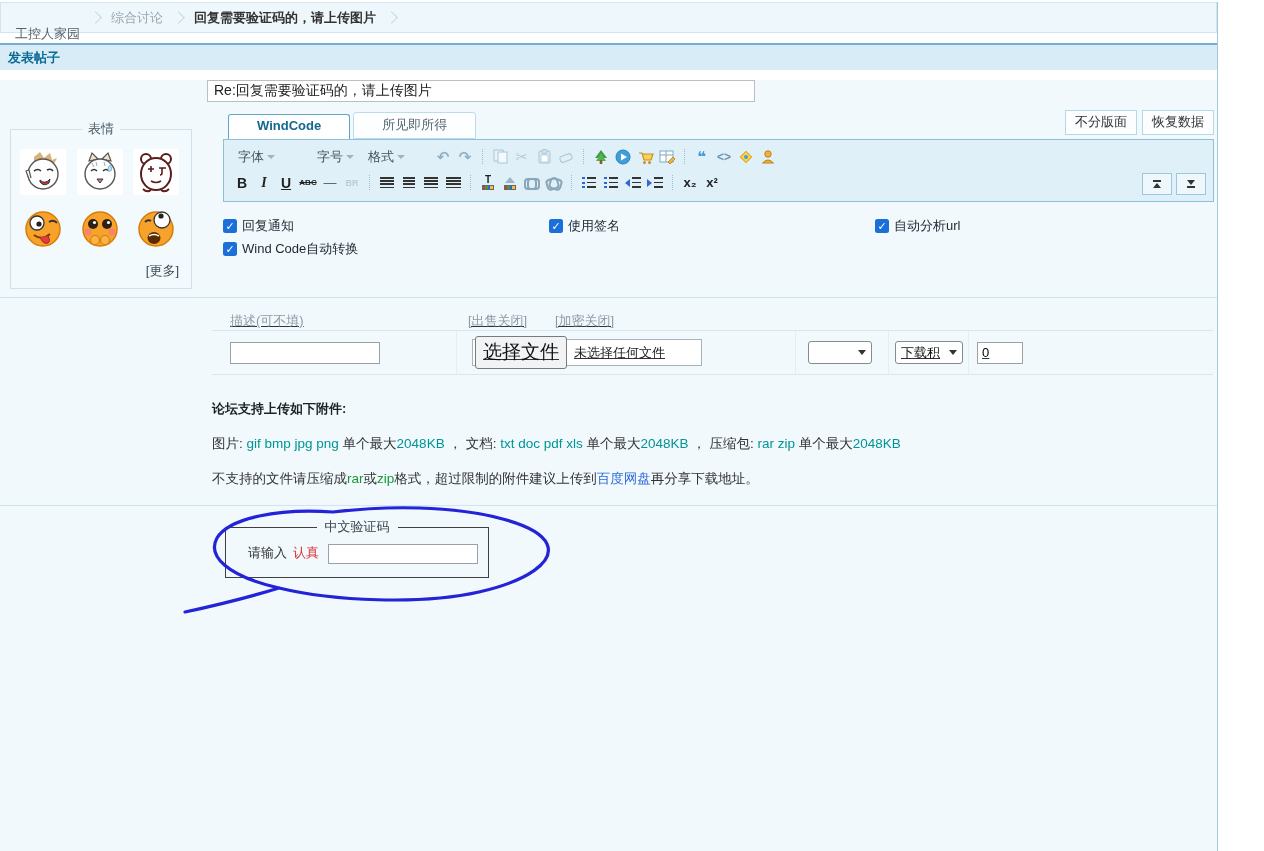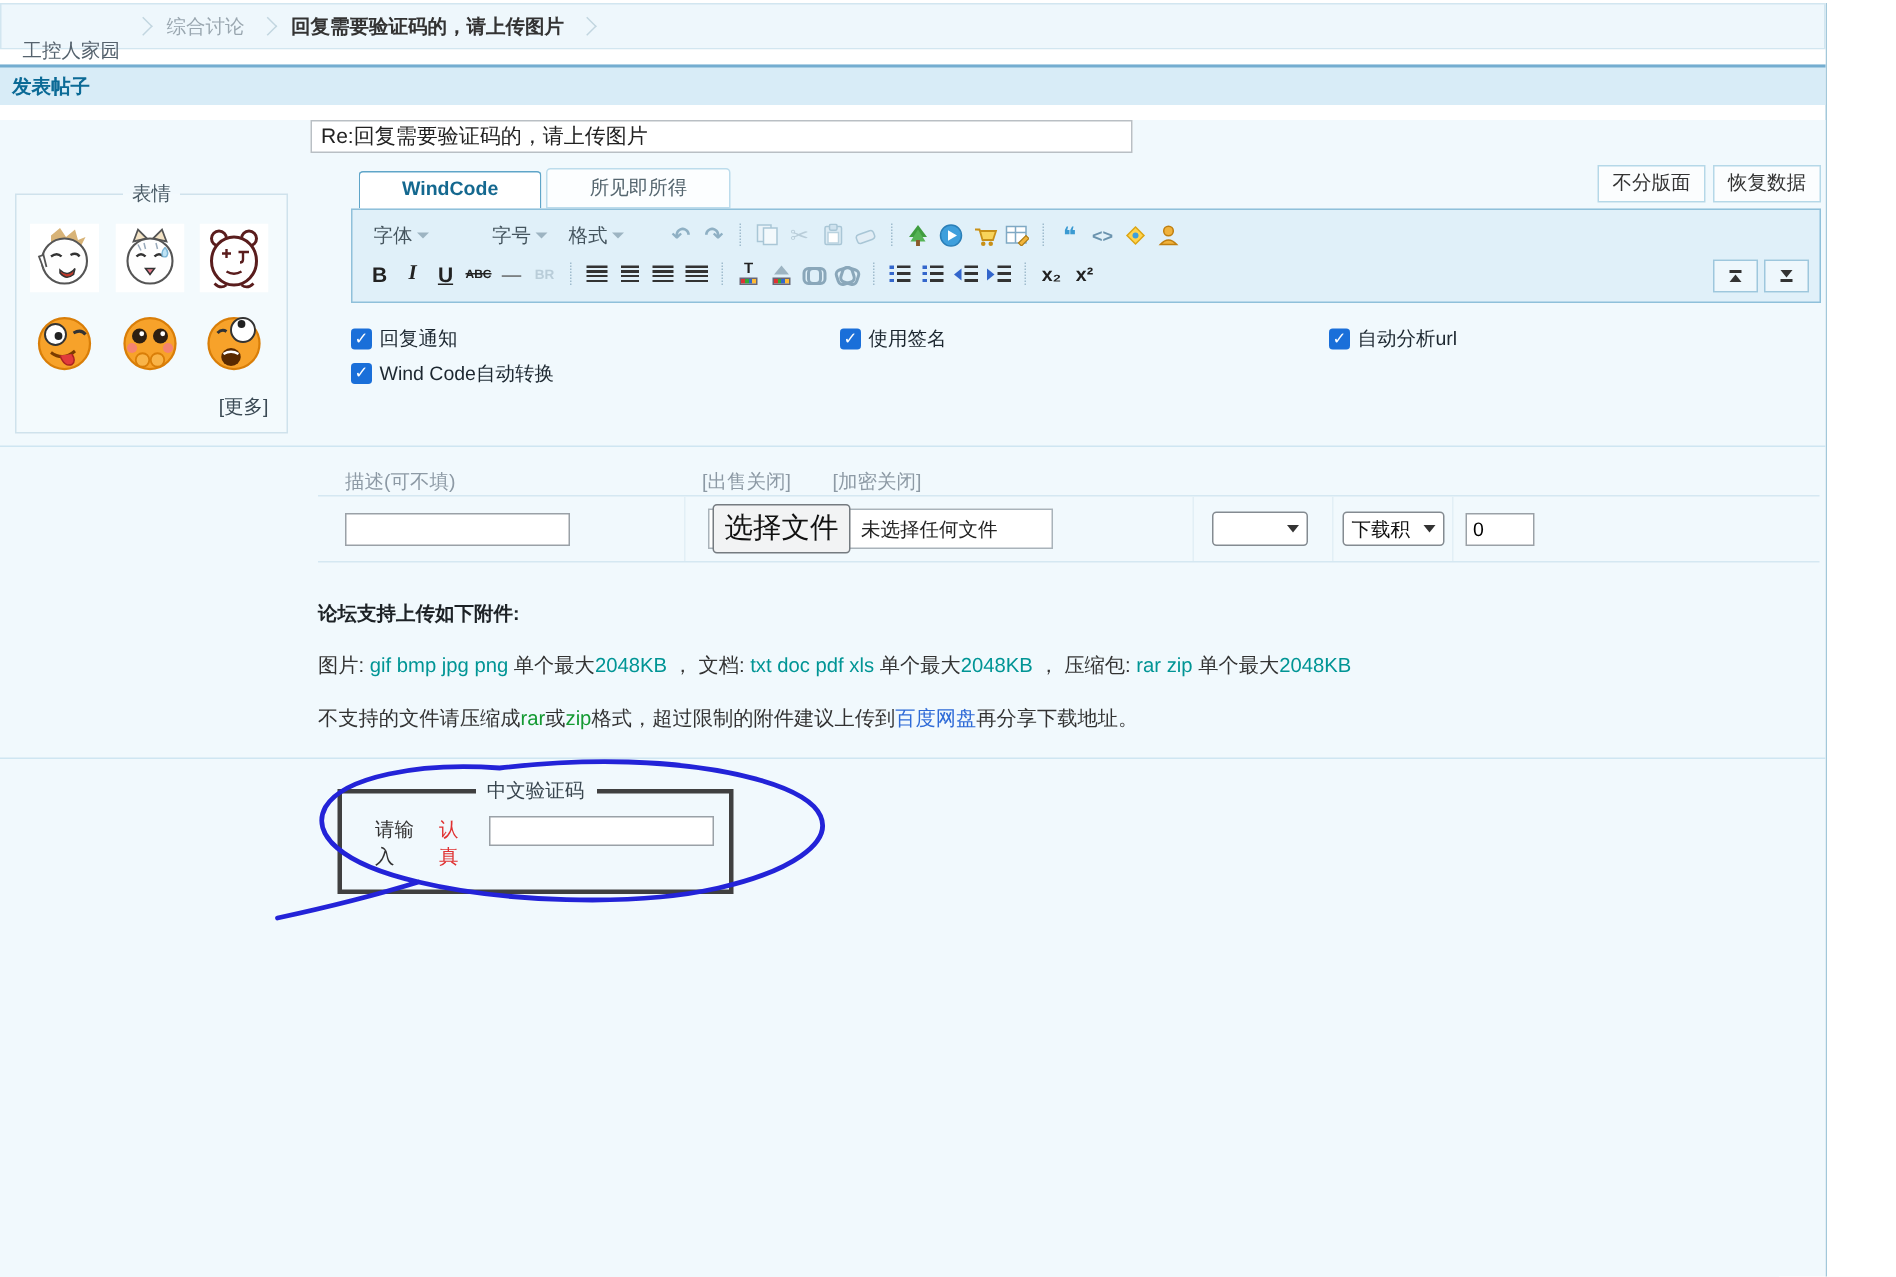--- a/index.html
+++ b/index.html
@@ -37,21 +37,21 @@
   .editor-wrap { display:flex; margin-top:12px; }
   .left-col { width:197px; padding-left:10px; flex:none; }
   .emote-box {
     margin-top:6px; width:182px; border:1px solid #cfe2ec; background:#f3fafd; padding:6px 6px 8px;
   }
   .emote-box legend { margin:0 auto; padding:0 6px; color:#4a5b66; font-size:13px; }
   .emote-grid { display:grid; grid-template-columns:repeat(3,1fr); gap:8px 6px; padding:4px 2px 0; }
   .emo { width:48px; height:48px; display:flex; align-items:center; justify-content:center; cursor:pointer; }
   .emote-more { text-align:right; padding:10px 6px 0; color:#3b4a55; cursor:pointer; }
 
-  .right-col { flex:1; margin-left:21px; margin-right:3px;padding-left:16px; }
+  .right-col { flex:1; margin-left:10px; margin-right:3px;padding-left:16px; }
 
   
   .tabs-row { display:flex; align-items:flex-end; height:25px; }
   .tab { padding:3px 28px 4px; border-radius:3px 3px 0 0; cursor:pointer; }
   .tab-active { background:#fff; border:1px solid #5fa5c8; border-bottom:none; font-weight:bold;
     color:#14688f; margin-left:5px; padding-bottom:6px; }
   .tab-idle { background:#fcfeff; border:1px solid #bcdcec; color:#55666f; margin-left:3px; }
   .tabs-spacer { flex:1; }
   .mini-btn { background:#fbfdfe; border:1px solid #b5d8e8; color:#333; padding:2px 9px 3px;
     margin-left:5px; margin-bottom:4px; cursor:pointer; }
@@ -109,21 +109,21 @@
   .opt-row { display:flex; }
   .opt { display:flex; align-items:center; gap:5px; color:#1c2730; }
   .opt-c1 { width:326px; } .opt-c2 { width:326px; }
   .cbx { width:14px; height:14px; background:#1a6fd9; border-radius:2.5px; color:#fff; font-size:11px;
     line-height:14px; text-align:center; flex:none; cursor:pointer; }
   .opt-row2 { margin-top:5px; }
 
   .hr-line { border-top:1px solid #cfe6f2; margin-top:8px; }
 
   
-  .attach { padding-left:212px; padding-right:4px; }
+  .attach { padding-left:212px; padding-right:4px;text-decoration:underline; }
   .at-head { display:flex; align-items:flex-end; height:32px; color:#8d9aa5; }
   .at-row { display:flex; align-items:center; height:45px; border-top:1px solid #d5e8f2;
     border-bottom:1px solid #d5e8f2; }
   .ac1 { width:244px; padding-left:18px; } .ac2 { width:339px; padding-left:15px; }
   .ac3 { width:93px; padding-left:12px; } .ac4 { width:80px; padding-left:6px; }
   .ac5 { flex:1; padding-left:8px; }
   .at-row .ac2,.at-row .ac3,.at-row .ac4,.at-row .ac5 { border-left:1px solid #e2eff6; height:100%;
     display:flex; align-items:center; }
   .txt-input { height:22px; border:1px solid #9aa1a7; background:#fff; font-family:inherit; font-size:13px; padding:0 4px; }
   .desc-input { width:150px; }
@@ -140,21 +140,21 @@
   
   .upinfo { padding-left:212px; color:#333; }
   .up-title { font-weight:bold; color:#1d2226; margin-top:25px; }
   .up-line { margin-top:17px; font-size:13.5px; }
   .teal { color:#009595; }
   .green { color:#149a32; }
   .blink { color:#2f6bd7; cursor:pointer; }
 
   
   .captcha-zone { margin-top:12px; padding-left:225px; position:relative; height:64px; }
-  .captcha-box { width:264px; border:3px solid #404040; padding:6px 10px 13px; background:transparent; }
+  .captcha-box { width:264px; border:1px solid #404040; padding:6px 10px 13px; background:transparent; }
   .captcha-box legend { margin:0 auto; padding:0 8px; color:#38454e; }
   .cap-row { display:flex; align-items:flex-start; gap:4px; padding-left:12px; margin-top:2px; }
   .cap-red { color:#e03131; margin:0 5px 0 2px; }
   .cap-input { width:150px; height:20px; }
   .scribble { position:absolute; left:183px; top:-14px; pointer-events:none; z-index:5; }
 </style>
 </head>
 <body>
 
 <div class="page">

